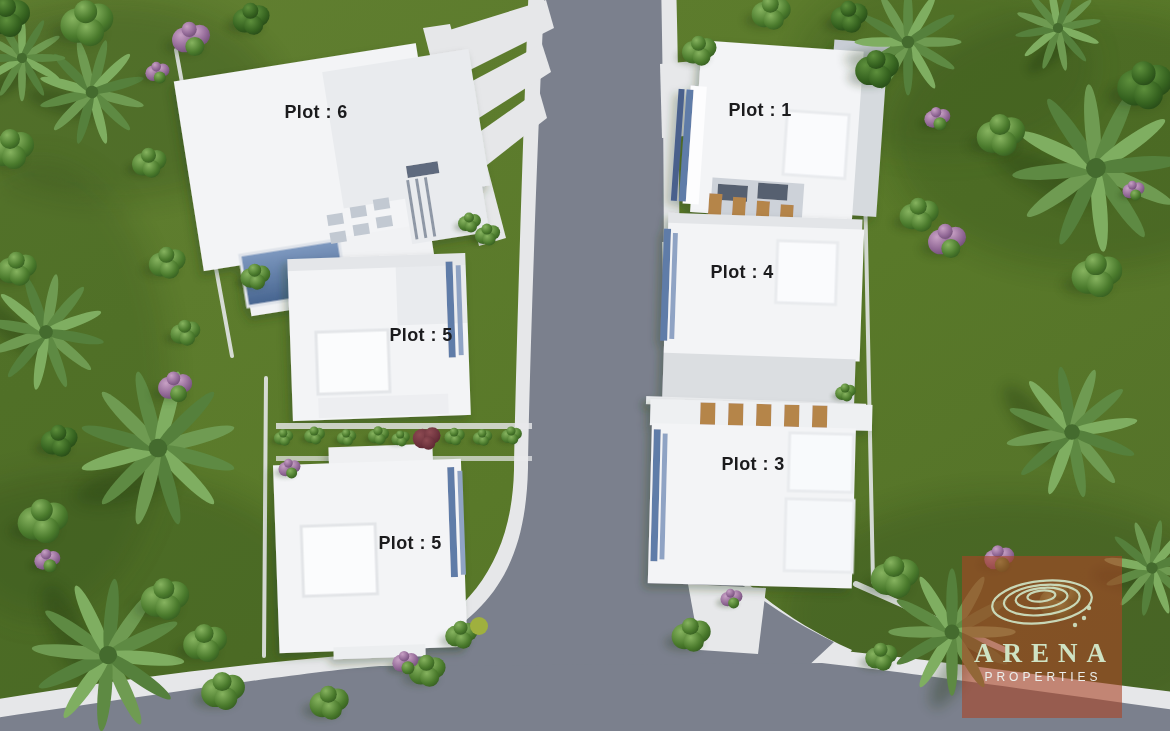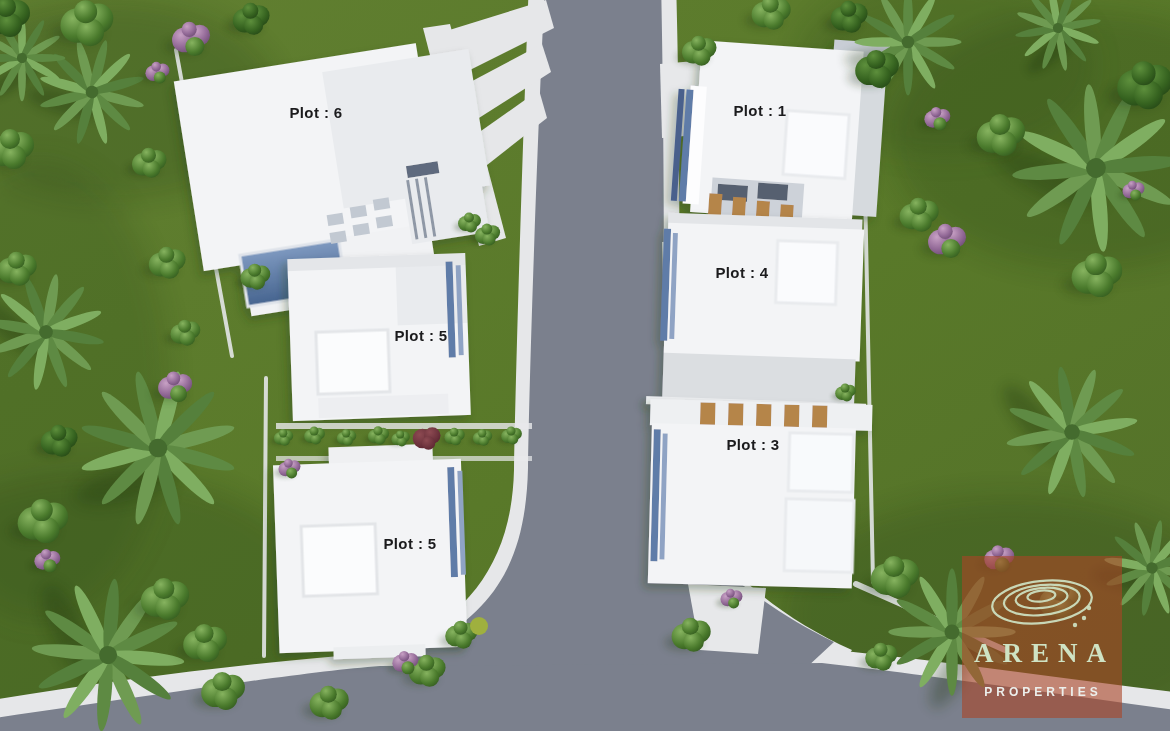--- a/index.html
+++ b/index.html
@@ -1,29 +1,29 @@
 <!DOCTYPE html>
 <html style="--grass: #5c7b2d; --road: #7b808d; --sidewalk: #e6e7e9; --building: #f3f4f6; --buildingShade: #e9ebee; --patio: #dbdee1; --accentBlue: #5e7ba8; --accentBlueLight: #8fa3c4; --pergolaWood: #b5854a; --watermarkOverlay: rgba(170,69,39,0.6); --logoText: #cfe3c4; --subtitleText: #ecefec; --labelText: #1b1b1d;"><head>
 <meta charset="utf-8">
 <style>
   html,body{margin:0;padding:0;background:#1b1b1b;}
   .scene{position:relative;width:1170px;height:731px;overflow:hidden;
          font-family:"Liberation Sans",sans-serif;background:var(--grass,#5c7b2d);}
   .scene svg.base{position:absolute;inset:0;z-index:1;display:block;}
   .plot-label{position:absolute;z-index:6;transform:translate(-50%,-50%);
-    font-size:15px;font-weight:600;color:var(--labelText,#1b1b1d);
+    font-size:18px;font-weight:600;color:var(--labelText,#1b1b1d);
     letter-spacing:.4px;white-space:nowrap;cursor:pointer;}
   .watermark{position:absolute;z-index:5;left:962px;top:556px;width:160px;height:162px;
     background:var(--watermarkOverlay,rgba(170,69,39,.6));
     display:flex;flex-direction:column;align-items:center;justify-content:flex-start;
     padding-top:8px;box-sizing:border-box;}
   .wm-brand{font-family:"Liberation Serif",serif;font-weight:700;font-size:27px;
     letter-spacing:9px;color:var(--logoText,#cfe3c4);line-height:1;margin-top:2px;text-indent:5px;}
-  .wm-sub{font-family:"Liberation Sans",sans-serif;font-weight:700;font-size:12px;
-    letter-spacing:4px;color:var(--subtitleText,#ecefec);margin-top:18px;text-indent:2px;}
+  .wm-sub{font-family:"Liberation Sans",sans-serif;font-weight:400;font-size:12px;
+    letter-spacing:4px;color:var(--subtitleText,#ecefec);margin-top:3px;text-indent:2px;}
 </style>
 </head>
 <body>
 
 <div class="scene">
 
 <svg class="base" viewBox="0 0 1170 731">
   <defs>
     <linearGradient id="gGrass" x1="0" y1="0" x2="1" y2="1">
       <stop offset="0" stop-color="#617f31"></stop>
@@ -323,18 +323,18 @@
           <circle cx="98" cy="54" r="2.2"></circle>
           <circle cx="89" cy="61" r="2.2"></circle>
     </g>
   </svg>
   <div class="wm-brand">ARENA</div>
   <div class="wm-sub">PROPERTIES</div>
 </div>
 
 <div class="plot-label" style="left:760px;top:110px;">Plot :  1</div>
 <div class="plot-label" style="left:742px;top:272px;">Plot : 4</div>
-<div class="plot-label" style="left:753px;top:444px;">Plot : 3</div>
+<div class="plot-label" style="left:753px;top:464px;">Plot : 3</div>
 <div class="plot-label" style="left:410px;top:543px;">Plot : 5</div>
 <div class="plot-label" style="left:421px;top:335px;text-align:center;">Plot : 5</div>
 <div class="plot-label" style="left:316px;top:112px;">Plot : 6</div>
 
 </div>
 
 </body></html>

